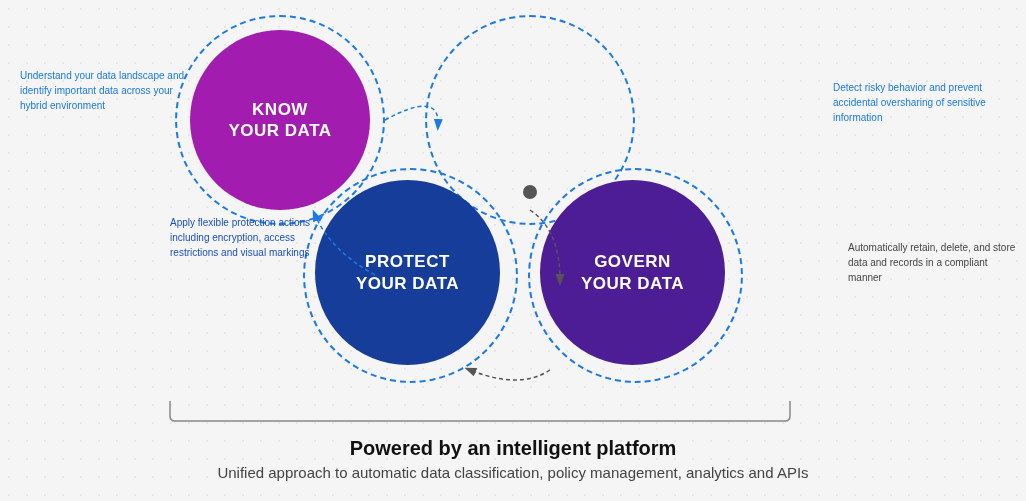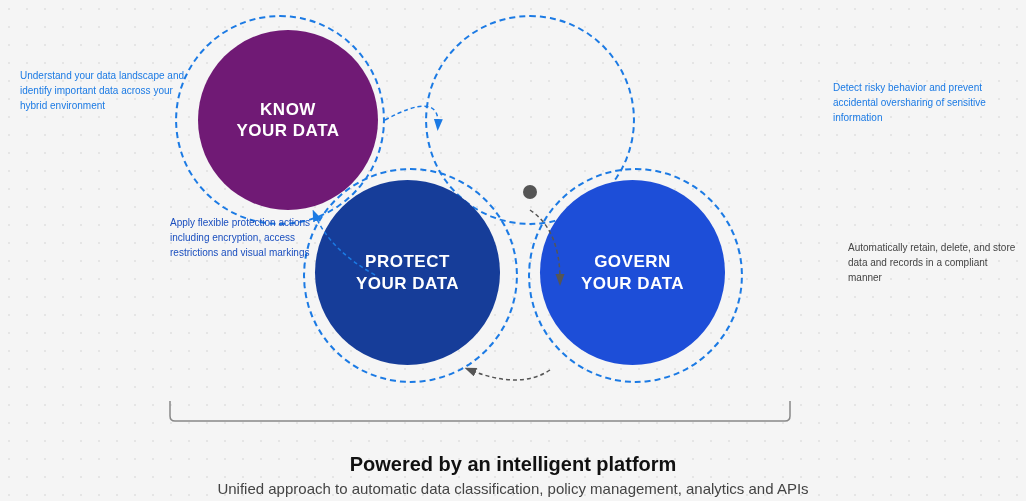--- a/index.html
+++ b/index.html
@@ -48,23 +48,23 @@
       font-weight: 700;
       font-size: 17px;
       line-height: 1.25;
       letter-spacing: 0.03em;
       text-transform: uppercase;
     }
 
     .circle-know {
       width: 180px;
       height: 180px;
-      background: #701a75;
+      background: #a21caf;
       top: 10px;
-      left: 38px;
+      left: 30px;
     }
 
     .circle-prevent {
       width: 180px;
       height: 180px;
       background: #1B4FBF;
       top: 10px;
       left: 280px;
     }
 
@@ -72,21 +72,21 @@
       width: 185px;
       height: 185px;
       background: #163D99;
       top: 160px;
       left: 155px;
     }
 
     .circle-govern {
       width: 185px;
       height: 185px;
-      background: #1d4ed8;
+      background: #4c1d95;
       top: 160px;
       left: 380px;
     }
 
     
     .circle-outline {
       position: absolute;
       border-radius: 50%;
       border: 2px dashed #1B7AE4;
     }
@@ -168,21 +168,21 @@
     .bottom-section {
       position: absolute;
       bottom: 0;
       left: 0;
       right: 0;
       height: 125px;
       display: flex;
       flex-direction: column;
       align-items: center;
       justify-content: flex-end;
-      padding-bottom: 4px;
+      padding-bottom: 20px;
     }
 
     .brace-container {
       position: absolute;
       bottom: 75px;
       left: 160px;
       width: 640px;
       height: 30px;
     }
 

